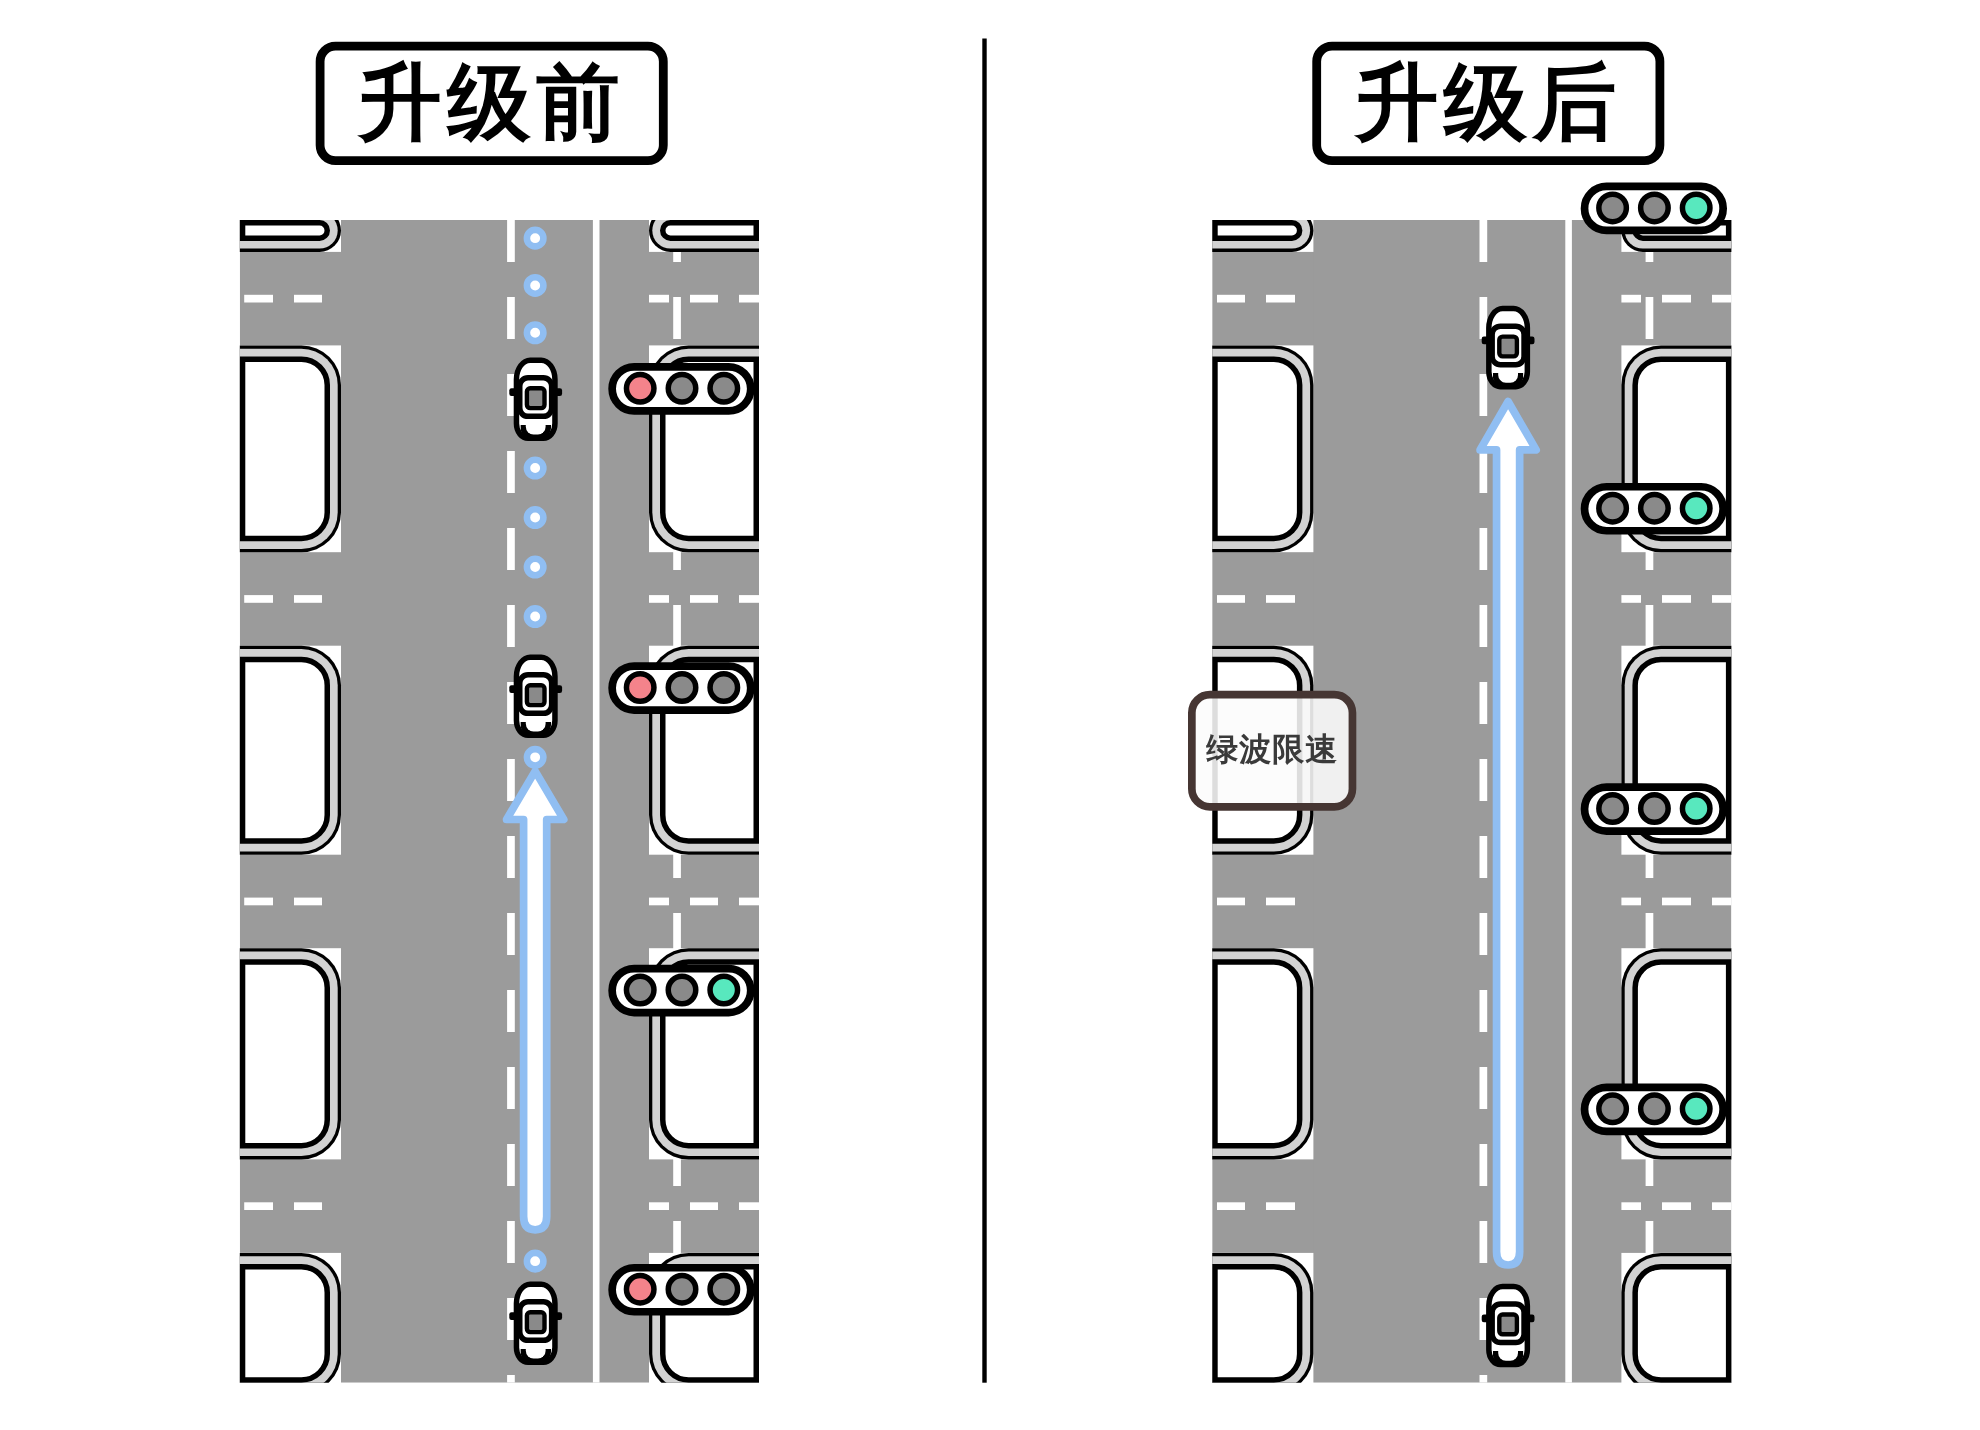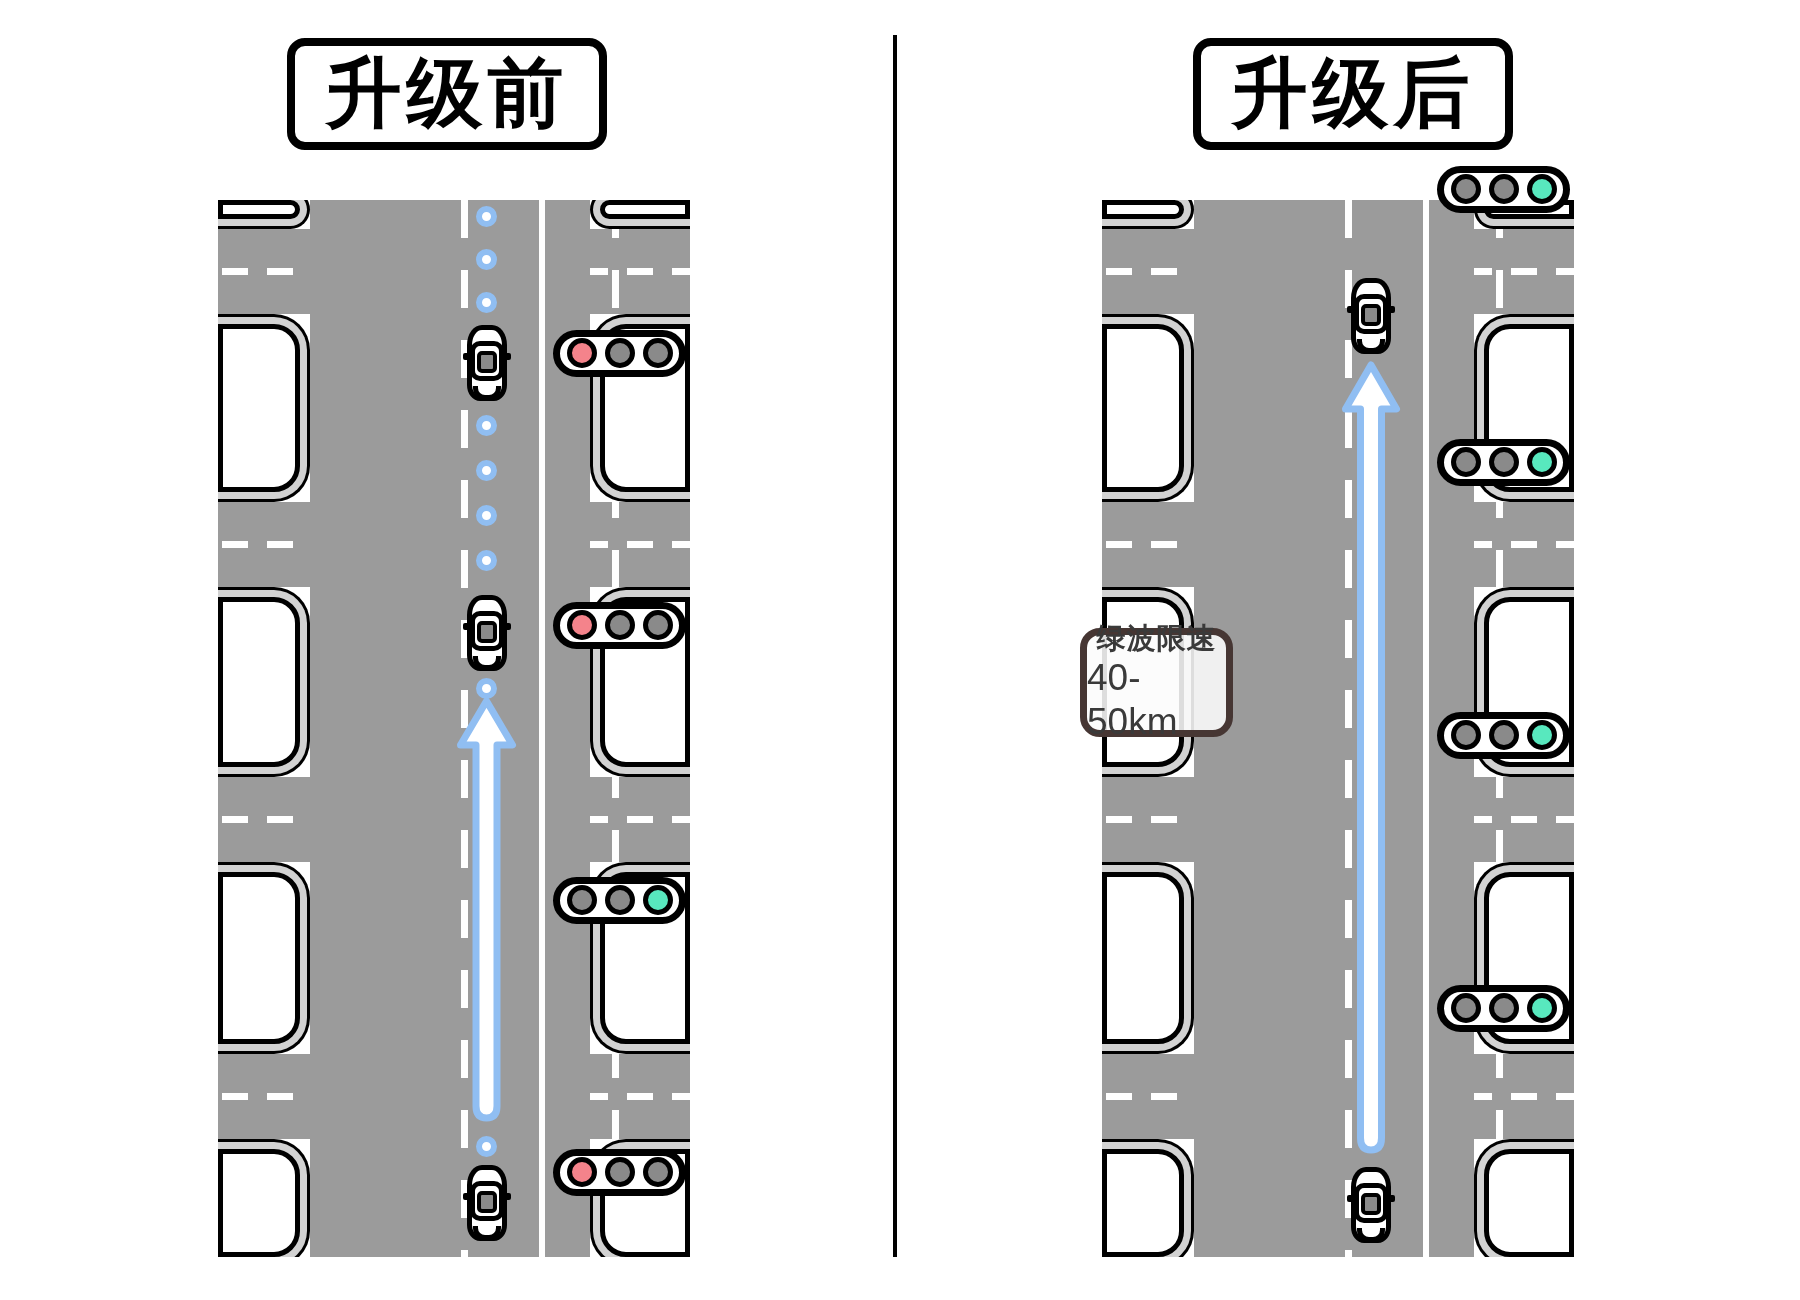--- a/index.html
+++ b/index.html
@@ -214,20 +214,19 @@
     <div class="bulb" style="background: rgb(88, 232, 190);"></div>
   </div>
   <div class="light" style="left:1437px;top:984.5px">
     <div class="bulb" style="background: rgb(138, 138, 138);"></div>
     <div class="bulb" style="background: rgb(138, 138, 138);"></div>
     <div class="bulb" style="background: rgb(88, 232, 190);"></div>
   </div>
 
   <div class="speed-sign">
     <div class="l1">绿波限速</div>
-    <div class="l2">40-50km</div>
   </div>
 
   <div class="title-box" style="left:1193px;top:38px">升级后</div>
   <div class="title-box" style="left:287px;top:38px">升级前</div>
   <div class="divider"></div>
 
 </div>
 
 </body></html>

